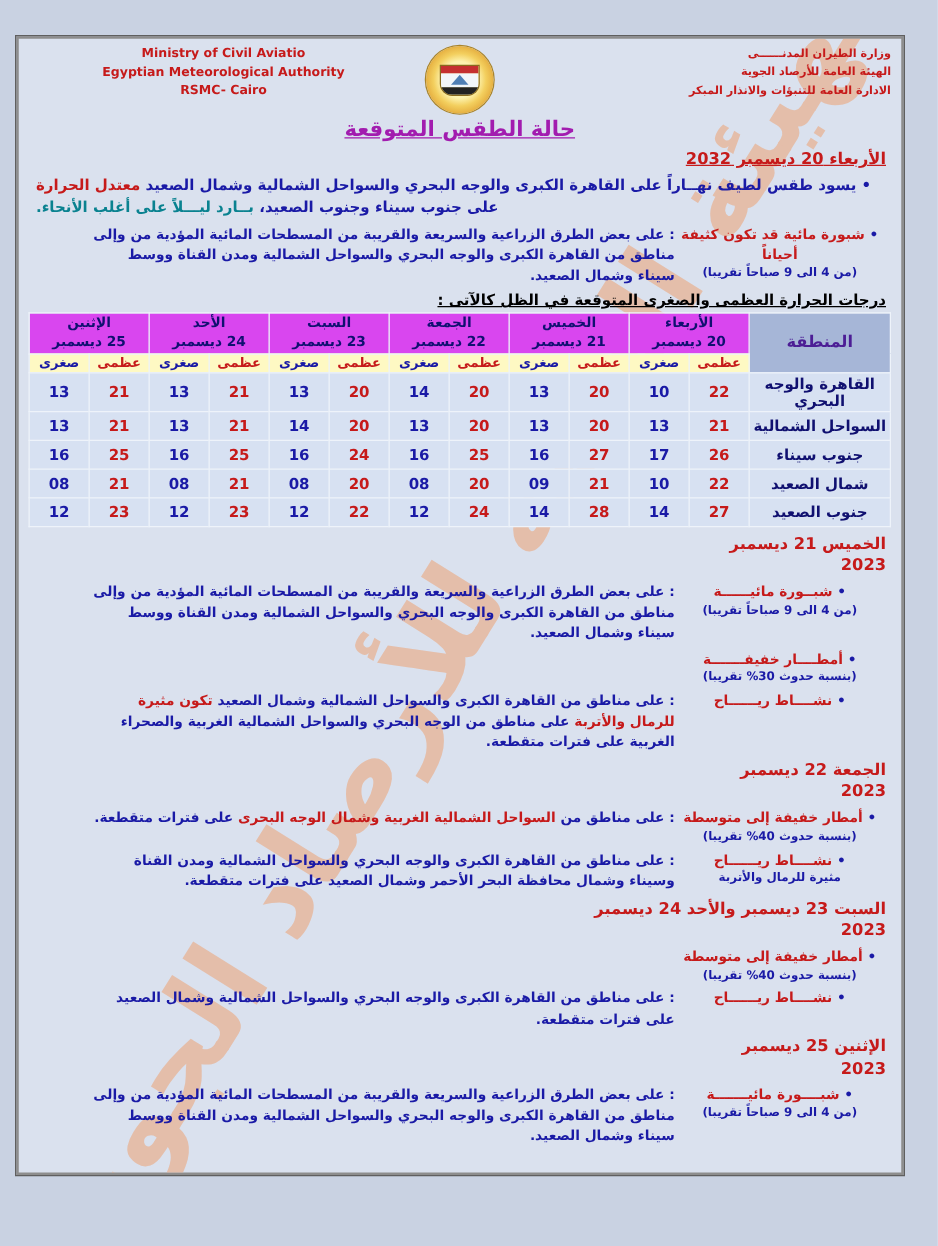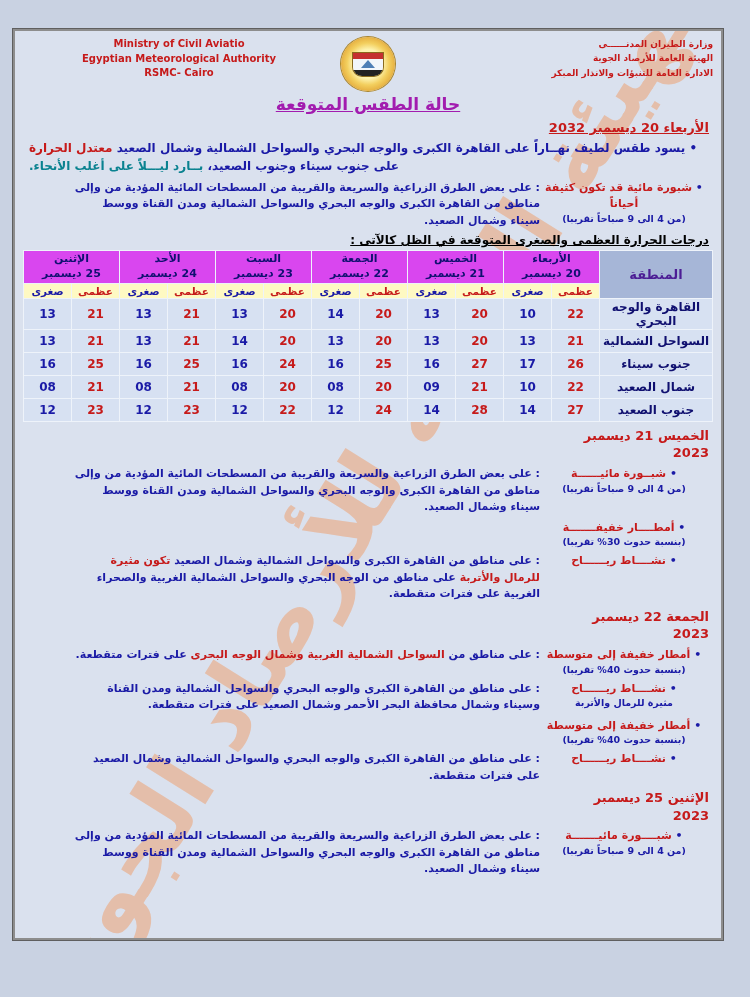--- a/index.html
+++ b/index.html
@@ -269,20 +269,21 @@
       </div>
     </div>
     <div class="bullet">
       <div class="b-label">
         <span class="c-blue">• </span><span>نشــــاط ريــــــاح</span>
         <span class="sub">مثيرة للرمال والأتربة</span>
       </div>
       <div class="b-desc">على مناطق من القاهرة الكبرى والوجه البحري والسواحل الشمالية ومدن القناة وسيناء وشمال محافظة البحر الأحمر وشمال الصعيد على فترات متقطعة.</div>
     </div>
 
+    <div class="sec-h"><span class="wrapbox-wide">السبت 23 ديسمبر والأحد 24 ديسمبر 2023</span></div>
     <div class="bullet">
       <div class="b-label">
         <span class="c-blue">• </span><span>أمطار خفيفة إلى متوسطة</span>
         <span class="sub">(بنسبة حدوث 40% تقريبا)</span>
       </div>
     </div>
     <div class="bullet">
       <div class="b-label">
         <span class="c-blue">• </span><span>نشــــاط ريــــــاح</span>
       </div>

